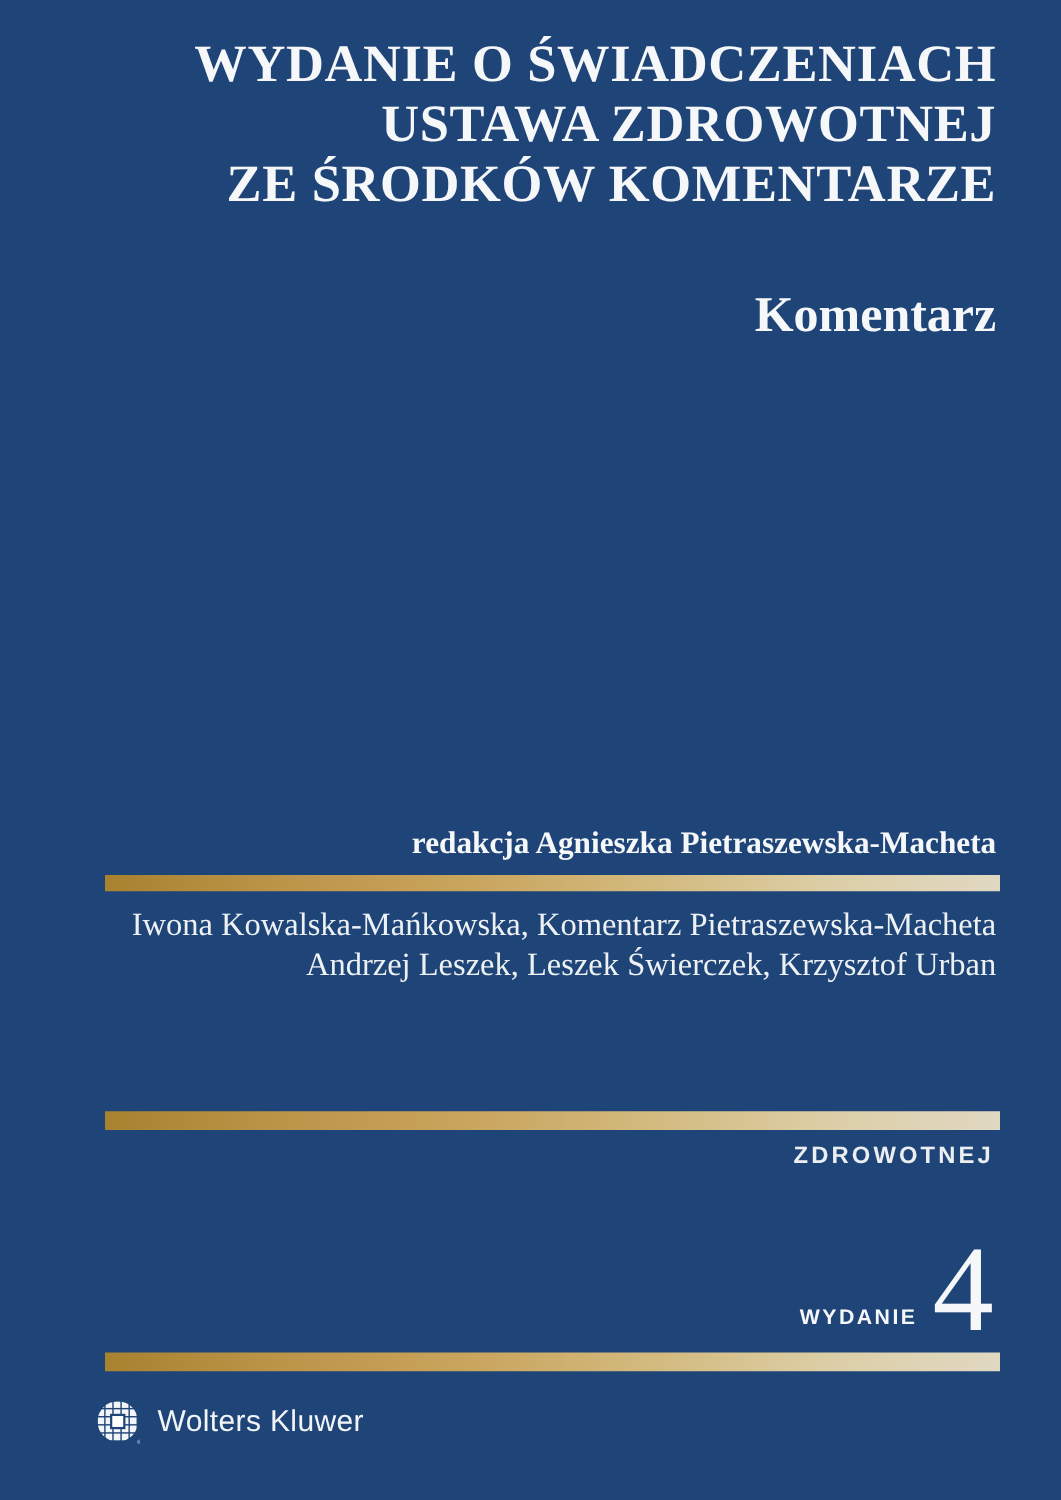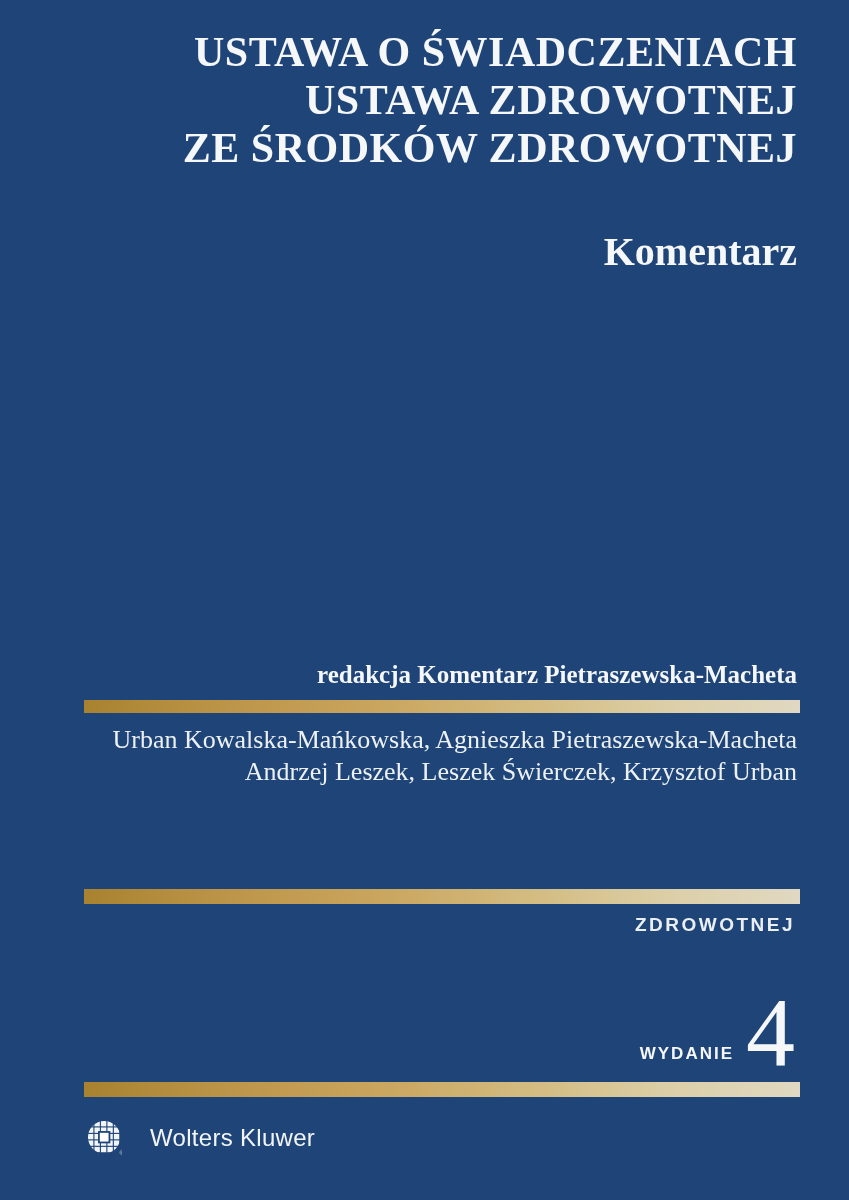--- a/index.html
+++ b/index.html
@@ -101,55 +101,55 @@
   }
   .edition-number {
     color: #F5F7F9;
     font-family: "Liberation Serif", serif;
     font-size: 98px;
     line-height: 0.78;
     font-weight: normal;
   }
   .publisher {
     position: absolute;
-    left: 88px;
+    left: 78px;
     top: 1121px;
     display: flex;
     align-items: center;
-    gap: 28px;
+    gap: 14px;
     text-align: center;
   }
   .publisher-name {
     color: #F2F5F8;
     font-family: "Liberation Sans", sans-serif;
     font-size: 24px;
     letter-spacing: 0.3px;
     white-space: nowrap;
   }
   .wk-globe { display: block; }
 </style>
 </head>
 <body>
 
 <div class="cover">
 
   <h1 class="title-block">
-    <span class="title-line">USTAWA O ŚWIADCZENIACH</span>
+    <span class="title-line">WYDANIE O ŚWIADCZENIACH</span>
     <span class="title-line">USTAWA ZDROWOTNEJ</span>
-    <span class="title-line">ZE ŚRODKÓW ZDROWOTNEJ</span>
+    <span class="title-line">ZE ŚRODKÓW KOMENTARZE</span>
   </h1>
 
   <div class="subtitle">Komentarz</div>
 
-  <div class="editor-line">redakcja Komentarz Pietraszewska-Macheta</div>
+  <div class="editor-line">redakcja Agnieszka Pietraszewska-Macheta</div>
 
   <div class="gold-bar bar-1"></div>
 
   <div class="authors-block">
-    <span class="author-line">Urban Kowalska-Mańkowska, Agnieszka Pietraszewska-Macheta</span>
+    <span class="author-line">Iwona Kowalska-Mańkowska, Komentarz Pietraszewska-Macheta</span>
     <span class="author-line">Andrzej Leszek, Leszek Świerczek, Krzysztof Urban</span>
   </div>
 
   <div class="gold-bar bar-2"></div>
 
   <div class="series-label">ZDROWOTNEJ</div>
 
   <div class="edition-block">
     <span class="edition-word">WYDANIE</span>
     <span class="edition-number">4</span>

